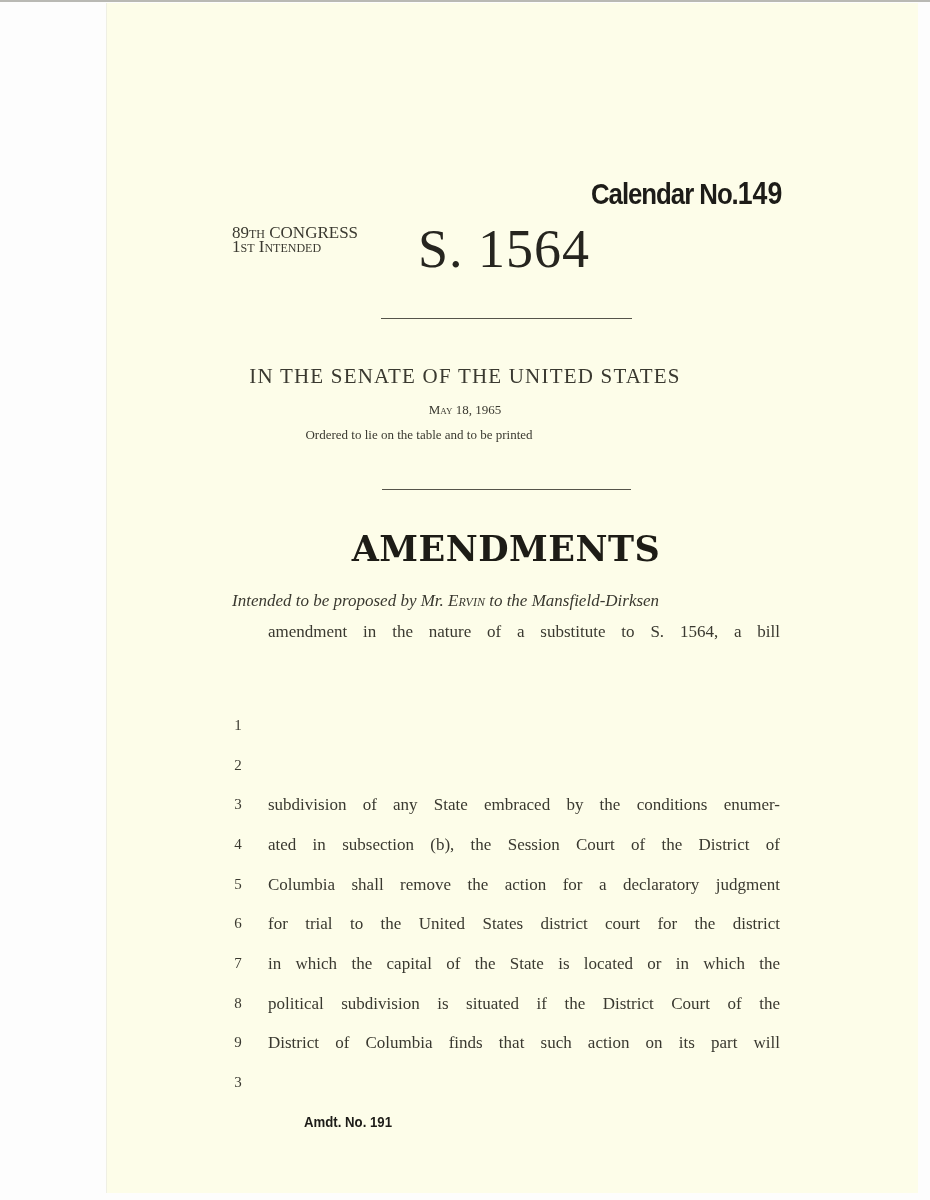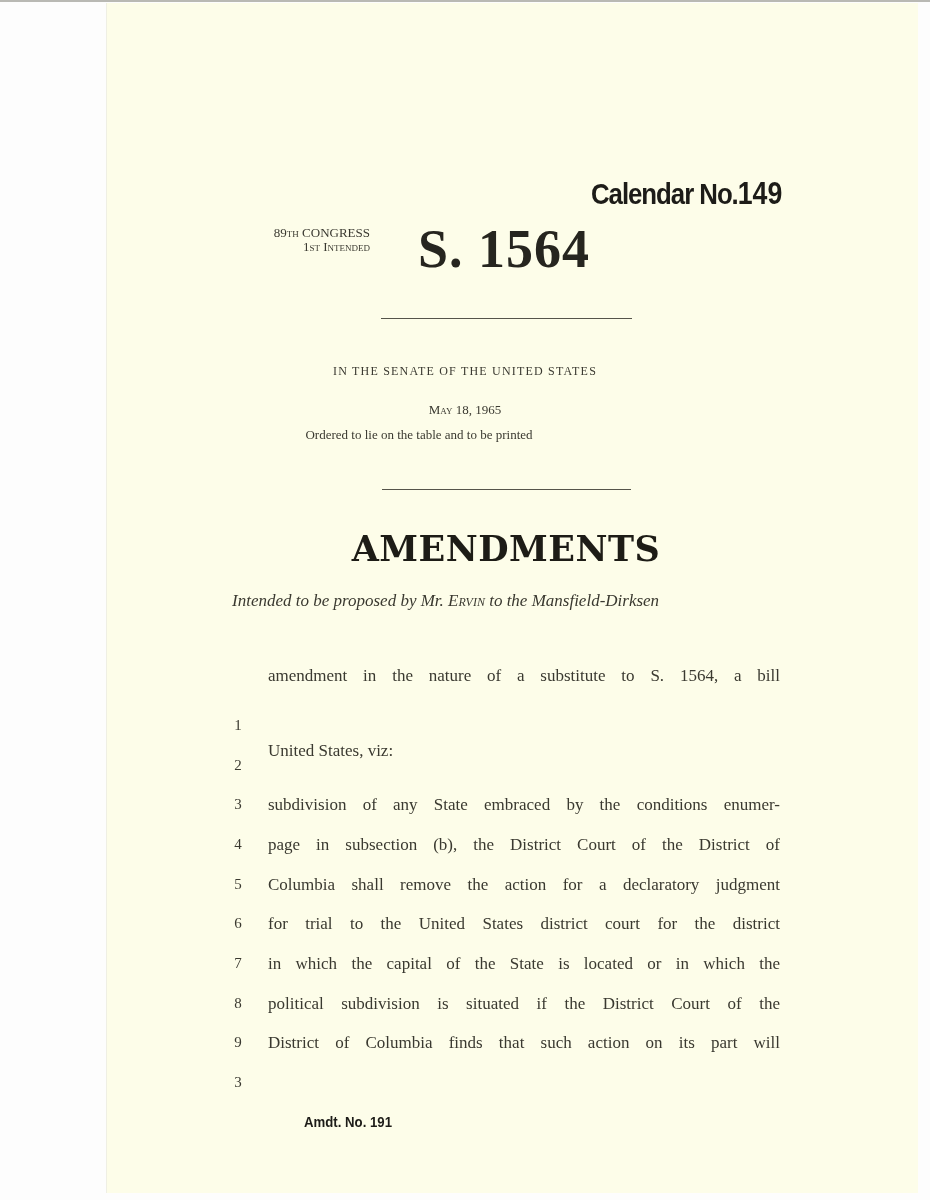--- a/index.html
+++ b/index.html
@@ -16,52 +16,52 @@
     border-left: 1px solid #efefe4;
   }
   .abs { position: absolute; white-space: nowrap; }
   .calendar {
     left: 591px; top: 176px; font-family: "Liberation Sans", sans-serif;
     font-weight: bold; font-size: 30px; letter-spacing: -1.2px; color: #1d1c18;
     transform: scaleX(0.86); transform-origin: left top;
   }
   .calendar .num { font-size: 31px; letter-spacing: 0; }
   .congress {
-    left: 232px; top: 226px; width: 138px; text-align: right;
-    font-family: "Liberation Serif", serif; font-size: 13px; line-height: 14px; color: #3a3930;
+    left: 232px; top: 226px; width: 138px; text-align: left;
+    font-family: "Liberation Serif", serif; font-size: 17px; line-height: 14px; color: #3a3930;
   }
   .sc { font-variant: small-caps; }
   .bill-no {
-    left: 418px; top: 218px; font-family: "Liberation Serif", serif; font-weight: bold;
+    left: 418px; top: 218px; font-family: "Liberation Serif", serif; font-weight: normal;
     font-size: 54px; letter-spacing: 1px; color: #26251f;
   }
   .rule { position: absolute; height: 1px; background: #55544a; }
   .senate {
     left: 0; width: 930px; top: 364px; text-align: center;
-    font-family: "Liberation Serif", serif; font-size: 12px; letter-spacing: 1.2px; color: #3a3930;
+    font-family: "Liberation Serif", serif; font-size: 21px; letter-spacing: 1.2px; color: #3a3930;
   }
   .date {
     left: 0; width: 930px; top: 402px; text-align: center;
     font-family: "Liberation Serif", serif; font-size: 13px; color: #3a3930;
   }
   .ordered {
     left: 0; width: 838px; top: 427px; text-align: center;
     font-family: "Liberation Serif", serif; font-size: 13px; color: #3a3930;
   }
   .amendments {
     left: 0; width: 1012px; top: 528px; text-align: center;
     font-family: "DejaVu Serif", serif; font-weight: bold; font-size: 35px; letter-spacing: 0.5px;
     color: #1d1c16;
   }
   .intro {
     position: absolute; left: 232px; top: 585px; width: 548px;
     font-family: "Liberation Serif", serif; font-size: 17px; line-height: 31px; color: #3a3930;
   }
   .intro .first { display: block; white-space: nowrap; font-style: italic; }
-  .intro .cont { display: block; padding-left: 36px; white-space: nowrap; text-align: justify; text-align-last: justify; margin-top: 44px; }
+  .intro .cont { display: block; padding-left: 36px; white-space: nowrap; text-align: justify; text-align-last: justify; }
   .intro .cont.last { text-align-last: left; }
   .line {
     position: absolute; left: 225px; width: 555px; height: 24px;
     font-family: "Liberation Serif", serif; font-size: 17px; color: #3a3930;
   }
   .line .num { position: absolute; left: 0; width: 26px; text-align: center; font-size: 15px; top: 1px; }
   .line .txt { position: absolute; left: 43px; right: 0; white-space: nowrap; text-align: justify; text-align-last: justify; }
   .line .txt.indent { left: 82px; }
   .amdt {
     left: 304px; top: 1113px; font-family: "Liberation Sans", sans-serif; font-weight: bold;
@@ -92,36 +92,35 @@
 <div class="abs date sc">May 18, 1965</div>
 <div class="abs ordered">Ordered to lie on the table and to be printed</div>
 
 <div class="rule" style="left:382px; top:489px; width:249px;"></div>
 
 <div class="abs amendments">AMENDMENTS</div>
 
 <div class="intro">
   <span class="first"><span>Intended to be proposed by Mr. </span><span class="sc">Ervin</span><span> to the Mansfield-Dirksen</span></span>
   <span class="cont">amendment in the nature of a substitute to S. 1564, a bill</span>
-  <span class="cont last">United States, viz:</span>
 </div>
 
 <div class="line" style="top:716px;">
   <span class="num">1</span>
 </div>
 <div class="line" style="top:756px;">
   <span class="num">2</span>
 </div>
 <div class="line" style="top:795px;">
   <span class="num">3</span>
   <span class="txt">subdivision of any State embraced by the conditions enumer-</span>
 </div>
 <div class="line" style="top:835px;">
   <span class="num">4</span>
-  <span class="txt">page in subsection (b), the District Court of the District of</span>
+  <span class="txt">ated in subsection (b), the Session Court of the District of</span>
 </div>
 <div class="line" style="top:875px;">
   <span class="num">5</span>
   <span class="txt">Columbia shall remove the action for a declaratory judgment</span>
 </div>
 <div class="line" style="top:914px;">
   <span class="num">6</span>
   <span class="txt">for trial to the United States district court for the district</span>
 </div>
 <div class="line" style="top:954px;">

